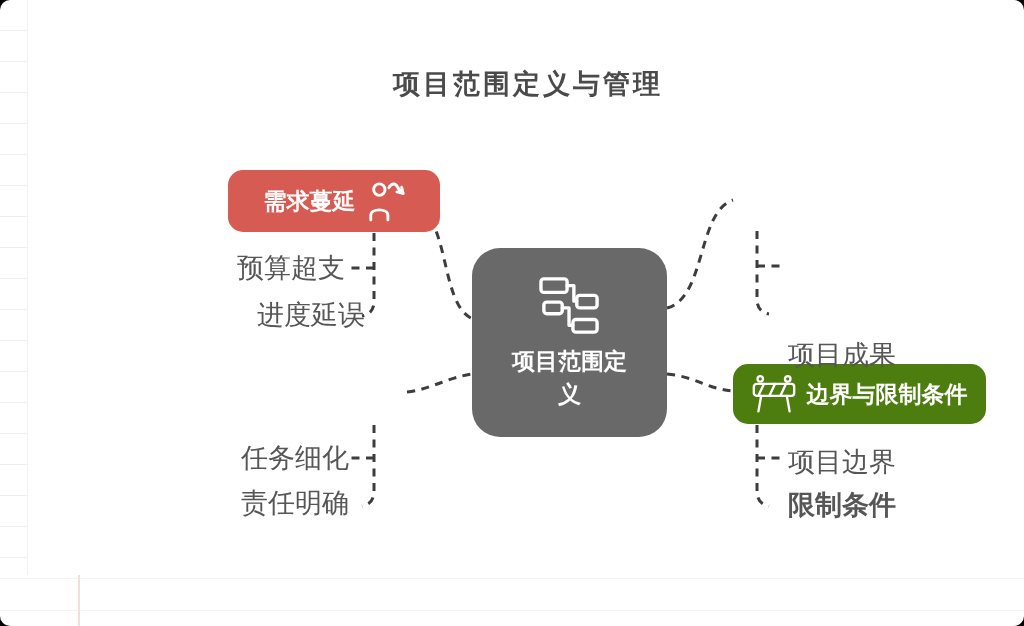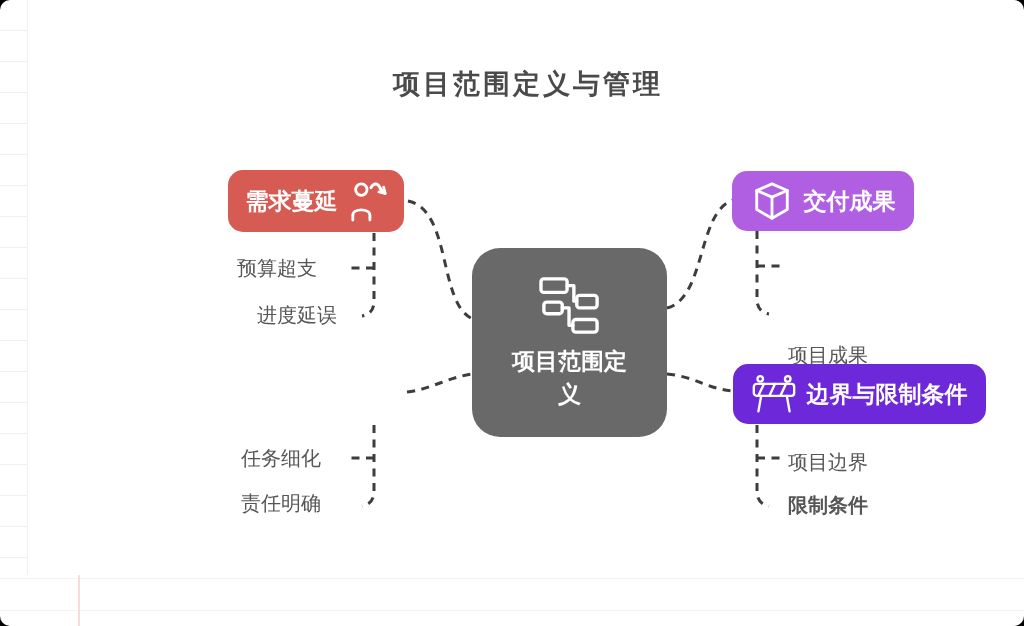--- a/index.html
+++ b/index.html
@@ -12,31 +12,31 @@
   .left-vline{position:absolute;left:27px;top:0;width:1px;height:575px;background:#f1f1f1;}
   .bot-hline1{position:absolute;left:0;top:578px;width:1024px;height:1px;background:#f3f3f3;}
   .bot-hline2{position:absolute;left:0;top:610px;width:1024px;height:1px;background:#f3f3f3;}
   .bot-pink-vline{position:absolute;left:78px;top:575px;width:2px;height:51px;background:#f8dcd9;}
 
   .title{position:absolute;left:348px;top:66px;width:360px;text-align:center;
     font-size:27px;font-weight:bold;color:#4a4a4a;letter-spacing:3px;}
 
   .node{position:absolute;display:flex;align-items:center;justify-content:center;gap:11px;
     color:#fff;font-weight:bold;font-size:23px;border-radius:15px;white-space:nowrap;}
-  .node-red{left:228px;top:170px;width:176px;height:62px;background:#d65b52;}
+  .node-red{left:228px;top:170px;width:212px;height:62px;background:#d65b52;}
   .node-green{left:64px;top:363px;width:343px;height:61px;background:#97be47;}
   .node-purple{left:732px;top:171px;width:182px;height:60px;background:#b15fe2;}
-  .node-yellow{left:733px;top:364px;width:253px;height:60px;background:#6d28d9;}
+  .node-yellow{left:733px;top:364px;width:253px;height:60px;background:#4d7c0f;}
 
   .node-center{left:472px;top:248px;width:195px;height:189px;background:#696969;border-radius:28px;
     display:flex;flex-direction:column;align-items:center;justify-content:center;position:absolute;}
   .center-label{width:130px;text-align:center;color:#fff;font-weight:bold;font-size:23px;
     line-height:1.4;margin-top:10px;word-break:break-all;}
 
-  .sub{position:absolute;font-size:20px;color:#565656;white-space:nowrap;line-height:28px;}
+  .sub{position:absolute;font-size:27px;color:#565656;white-space:nowrap;line-height:28px;}
 
   svg.connectors{position:absolute;left:0;top:0;width:1024px;height:626px;pointer-events:none;}
   .dash{fill:none;stroke:#3d3d3d;stroke-width:3;stroke-dasharray:8 6.5;}
   .icon{display:block;}
 </style>
 </head>
 <body>
 
 <div class="page">
 
@@ -83,28 +83,20 @@
     <span>需求蔓延</span>
     <svg class="icon" width="38" height="42" viewBox="0 0 40 44" fill="none" stroke="#fff" stroke-width="3" stroke-linecap="round" stroke-linejoin="round">
       <circle cx="13" cy="10" r="6"></circle>
       <path d="M 4 42 V 37 C 4 29.5 22 29.5 22 37 V 42"></path>
       <path d="M 23 8 C 26 3 30 3 32 7 C 34 11 36 13 38 14"></path>
       <path d="M 38 14 L 36.5 7.5 M 38 14 L 31.5 12.5"></path>
     </svg>
   </div>
 
 
-  <div class="node node-purple">
-    <svg class="icon" width="42" height="42" viewBox="0 0 44 44" fill="none" stroke="#fff" stroke-width="3" stroke-linecap="round" stroke-linejoin="round">
-      <path d="M 22 4 L 38 11 V 31 L 22 40 L 6 31 V 11 Z"></path>
-      <path d="M 6 11 L 22 18 L 38 11"></path>
-      <path d="M 22 18 V 40"></path>
-    </svg>
-    <span>交付成果</span>
-  </div>
 
   <div class="node node-yellow">
     <svg class="icon" width="44" height="40" viewBox="0 0 48 42" fill="none" stroke="#fff" stroke-width="2.6" stroke-linecap="round" stroke-linejoin="round">
       <circle cx="9" cy="4.5" r="3"></circle>
       <circle cx="39" cy="4.5" r="3"></circle>
       <rect x="2" y="10" width="44" height="13" rx="3"></rect>
       <path d="M 13 10 L 7 23 M 25 10 L 19 23 M 37 10 L 31 23"></path>
       <path d="M 10 23 L 7 40 M 38 23 L 41 40"></path>
     </svg>
     <span>边界与限制条件</span>

